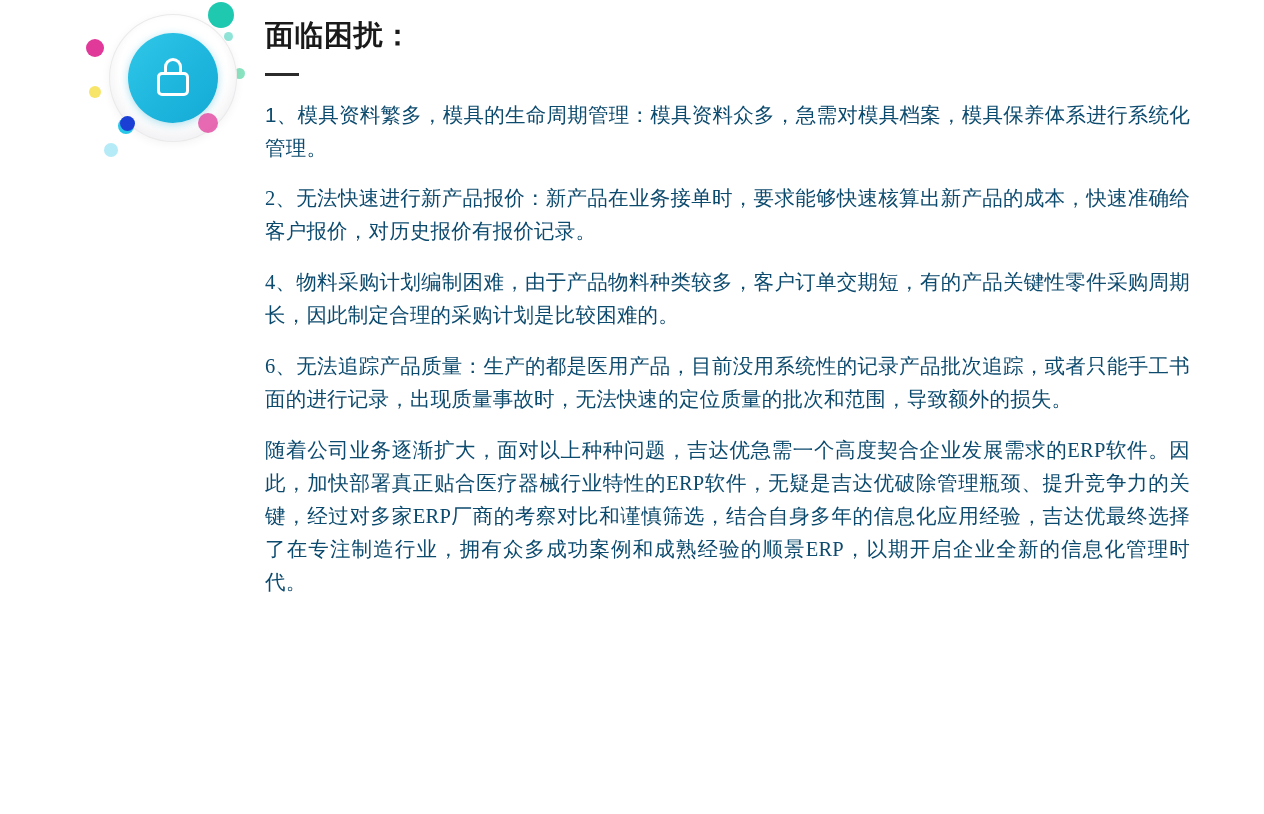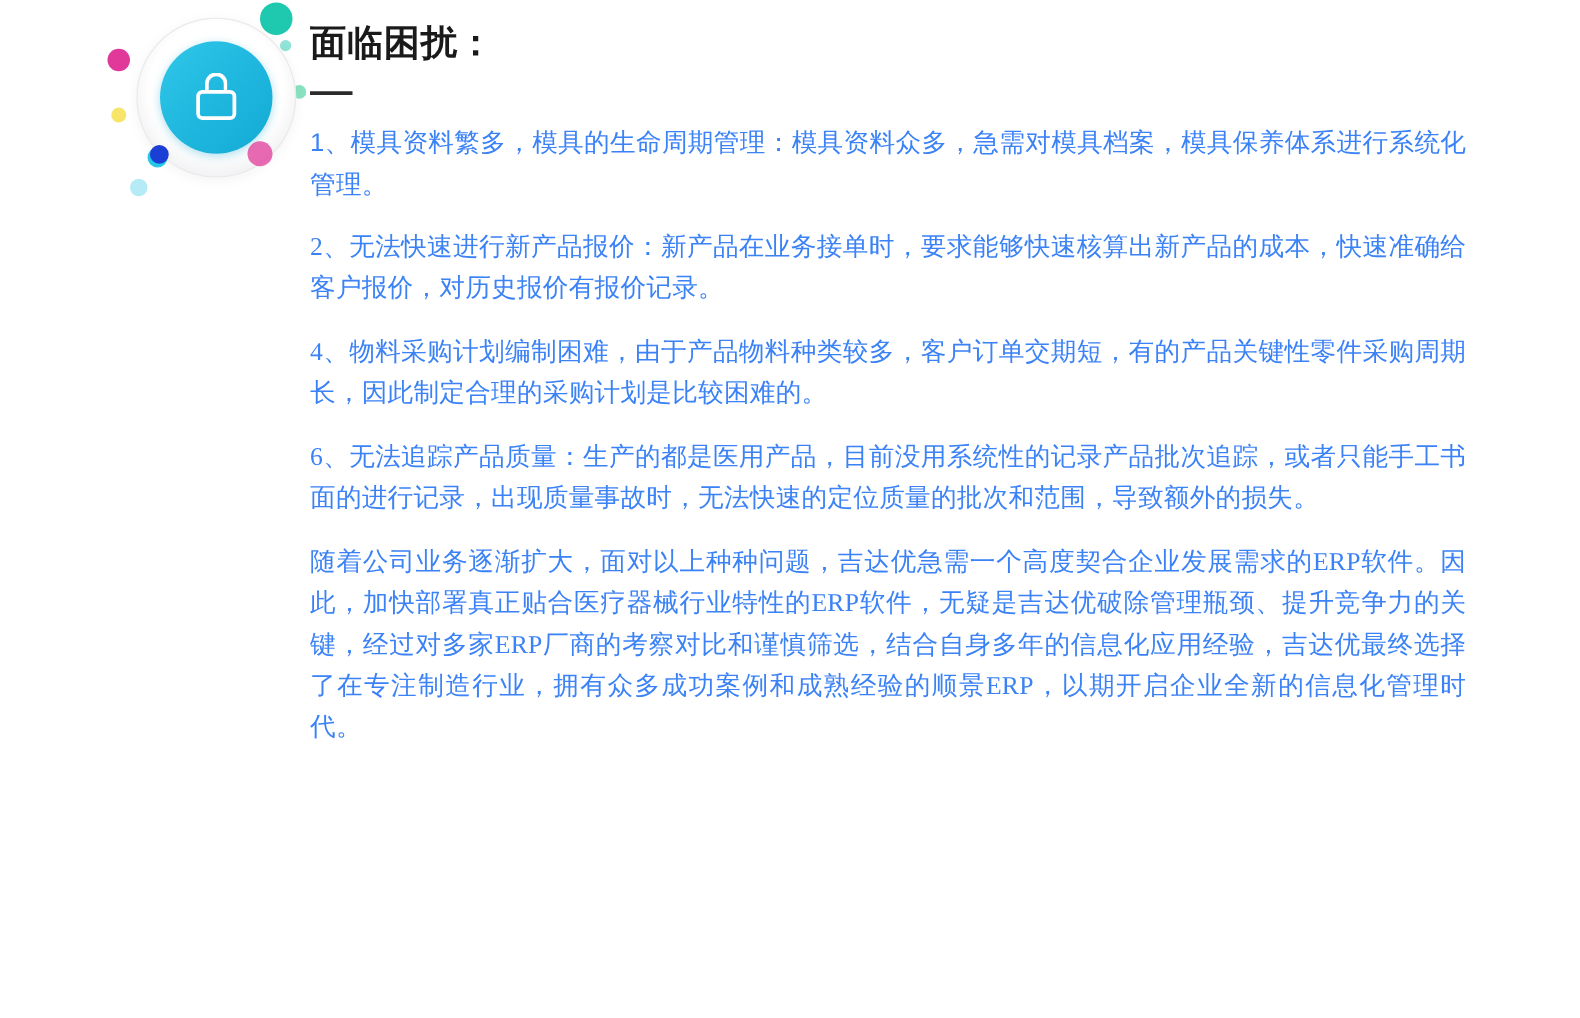--- a/index.html
+++ b/index.html
@@ -88,21 +88,21 @@
   .d4 { left: 40px;  top: 116px; width: 16px; height: 16px; background: #27c7e8; }
   .d5 { left: 42px;  top: 114px; width: 15px; height: 15px; background: #1b3fd4; }
   .d6 { left: 11px;  top: 84px;  width: 12px; height: 12px; background: #f4e04d; opacity: .85; }
   .d7 { left: 156px; top: 66px;  width: 11px; height: 11px; background: #7de0b9; opacity: .9; }
   .d8 { left: 26px;  top: 141px; width: 14px; height: 14px; background: #28c7e8; opacity: .35; }
   .d9 { left: 146px; top: 30px;  width: 9px;  height: 9px;  background: #1fc9b0; opacity: .5; }
 
   
   .content {
     position: absolute;
-    left: 248px;
+    left: 265px;
     top: 18px;
     width: 925px;
   }
   .title {
     font-family: "Liberation Sans", sans-serif;
     font-size: 29px;
     font-weight: bold;
     color: #1a1a1a;
     letter-spacing: 0.5px;
     margin: 0;
@@ -110,21 +110,21 @@
   }
   .rule {
     width: 34px;
     height: 3px;
     background: #2b2b2b;
     margin: 20px 0 22px 0;
   }
   .para {
     font-size: 20.5px;
     line-height: 33px;
-    color: #3b82f6;
+    color: #0c4a6e;
     margin: 0;
     text-align: justify;
     letter-spacing: 0.2px;
   }
   .para + .para { margin-top: 18px; font-family: Liberation Serif, serif; }
   .closing {
     margin-top: 32px;
   }
 </style>
 </head>

